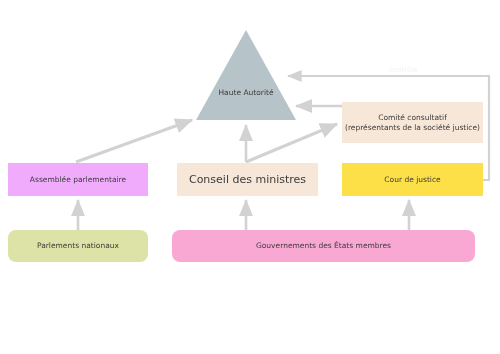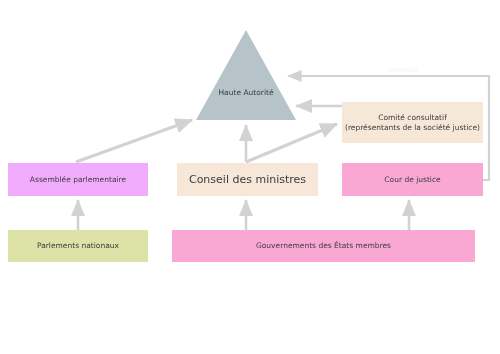--- a/index.html
+++ b/index.html
@@ -18,21 +18,21 @@
     position: absolute;
     display: flex;
     align-items: center;
     justify-content: center;
     text-align: center;
     color: #3b3b3b;
     line-height: 1.25;
     box-sizing: border-box;
   }
   .box-rect { }
-  .box-round { border-radius: 0; }
+  .box-round { border-radius: 8px; }
   .node-label { white-space: pre-line; }
   #triangle-shape {
     position: absolute;
     left: 196px; top: 30px;
     width: 0; height: 0;
     border-left: 50px solid transparent;
     border-right: 50px solid transparent;
     border-bottom: 90px solid #b6c4ca;
   }
   #triangle-label {
@@ -133,21 +133,21 @@
   </div>
 
   <div class="node box-rect" style="left:8px; top:163px; width:140px; height:33px; background:#f0abfc; font-size:7.5px;">
     <span class="node-label">Assemblée parlementaire</span>
   </div>
 
   <div class="node box-rect" style="left:177px; top:163px; width:141px; height:33px; background:#f7e7d8; font-size:11px;">
     <span class="node-label">Conseil des ministres</span>
   </div>
 
-  <div class="node box-rect" style="left:342px; top:163px; width:141px; height:33px; background:#f9a8d4; font-size:7.5px;">
+  <div class="node box-rect" style="left:342px; top:163px; width:141px; height:33px; background:#fde047; font-size:7.5px;">
     <span class="node-label">Cour de justice</span>
   </div>
 
   <div class="node box-round" style="left:8px; top:230px; width:140px; height:32px; background:#dde3a6; font-size:7.5px;">
     <span class="node-label">Parlements nationaux</span>
   </div>
 
   <div class="node box-round" style="left:172px; top:230px; width:303px; height:32px; background:#f9a8d4; font-size:7.5px;">
     <span class="node-label">Gouvernements des États membres</span>
   </div>

